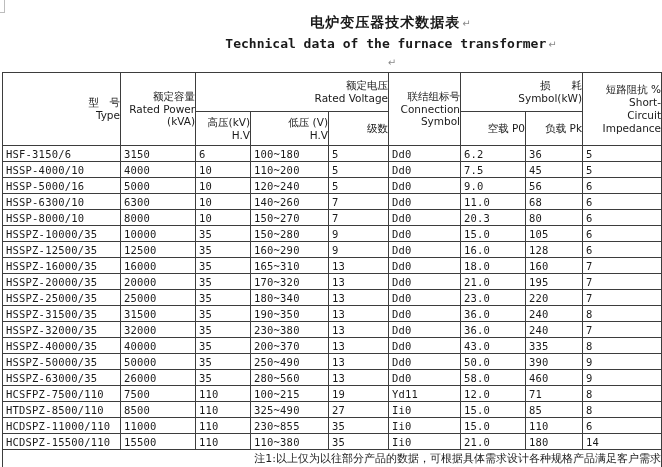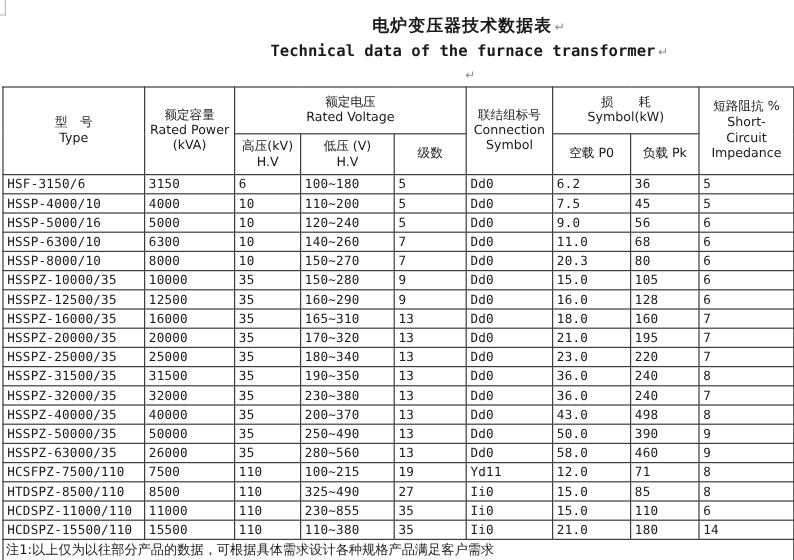--- a/index.html
+++ b/index.html
@@ -43,21 +43,21 @@
     background: #fff;
   }
   table.data th, table.data td {
     border: 1px solid #3d3d3d;
     overflow: hidden;
   }
   thead th {
     font-weight: normal;
     font-size: 10.5px;
     line-height: 1.22;
-    text-align: center;
+    text-align: right;
     white-space: pre-line;
     vertical-align: middle;
     padding: 1px 0;
     font-family: "DejaVu Sans", "Liberation Sans", sans-serif;
   }
   tr.h1 th { height: 36px; }
   tr.h2 th { height: 31px; }
   tbody td {
     height: 15px;
     font-size: 10.5px;
@@ -65,21 +65,21 @@
     font-family: "DejaVu Sans Mono", "Liberation Mono", monospace;
     white-space: nowrap;
     text-align: left;
     vertical-align: middle;
     padding: 0 0 0 3px;
   }
   td.note {
     height: 15px;
     font-size: 11px;
     font-family: "DejaVu Sans", "Liberation Sans", sans-serif;
-    text-align: left;
+    text-align: right;
     padding: 1px 0 1px 2px;
     white-space: nowrap;
   }
 </style>
 </head>
 <body>
 
 <div class="corner-mark"></div>
 
 <div class="heading">
@@ -263,21 +263,21 @@
         <td>7</td>
       </tr>
       <tr>
         <td>HSSPZ-40000/35</td>
         <td>40000</td>
         <td>35</td>
         <td>200~370</td>
         <td>13</td>
         <td>Dd0</td>
         <td>43.0</td>
-        <td>498</td>
+        <td>335</td>
         <td>8</td>
       </tr>
       <tr>
         <td>HSSPZ-50000/35</td>
         <td>50000</td>
         <td>35</td>
         <td>250~490</td>
         <td>13</td>
         <td>Dd0</td>
         <td>50.0</td>

